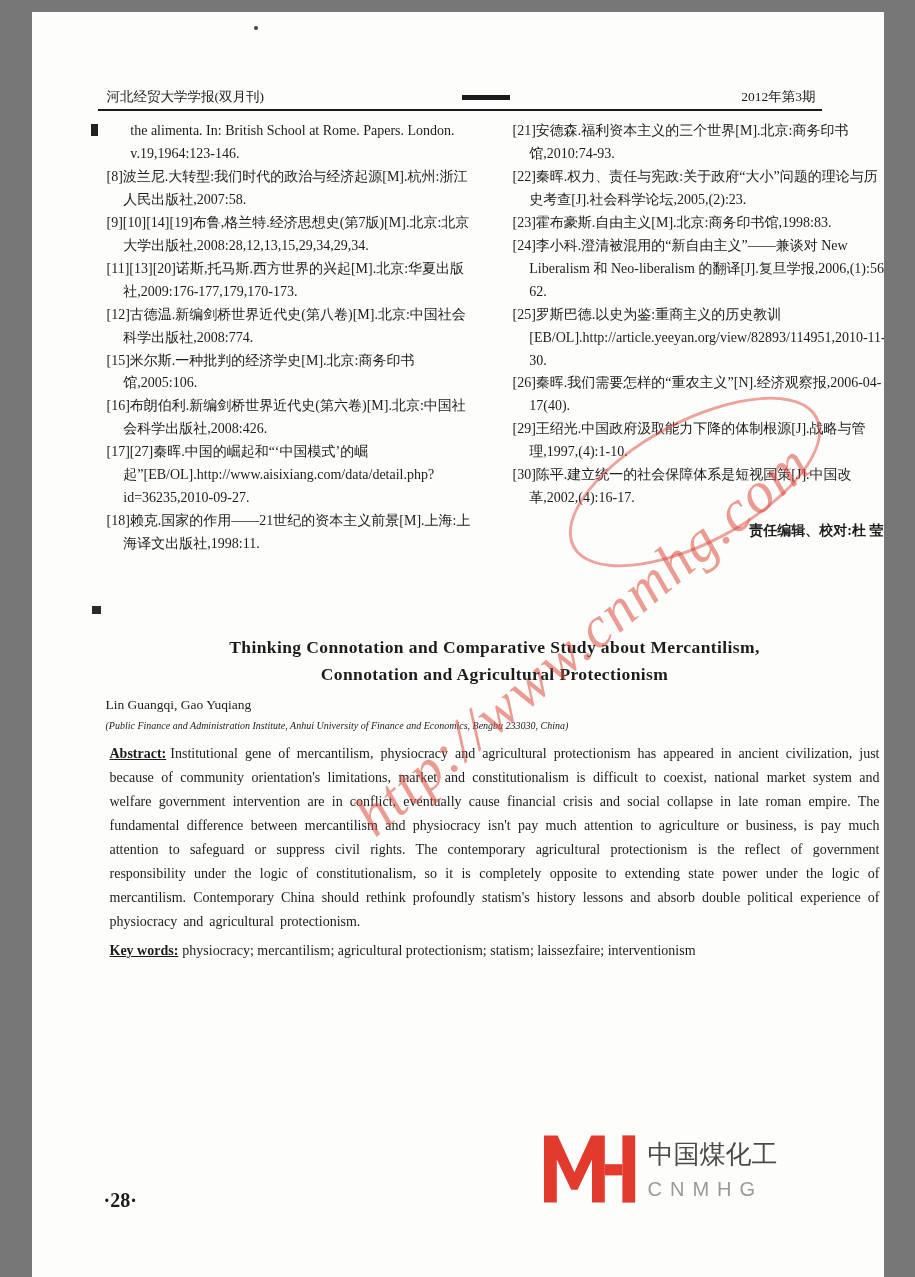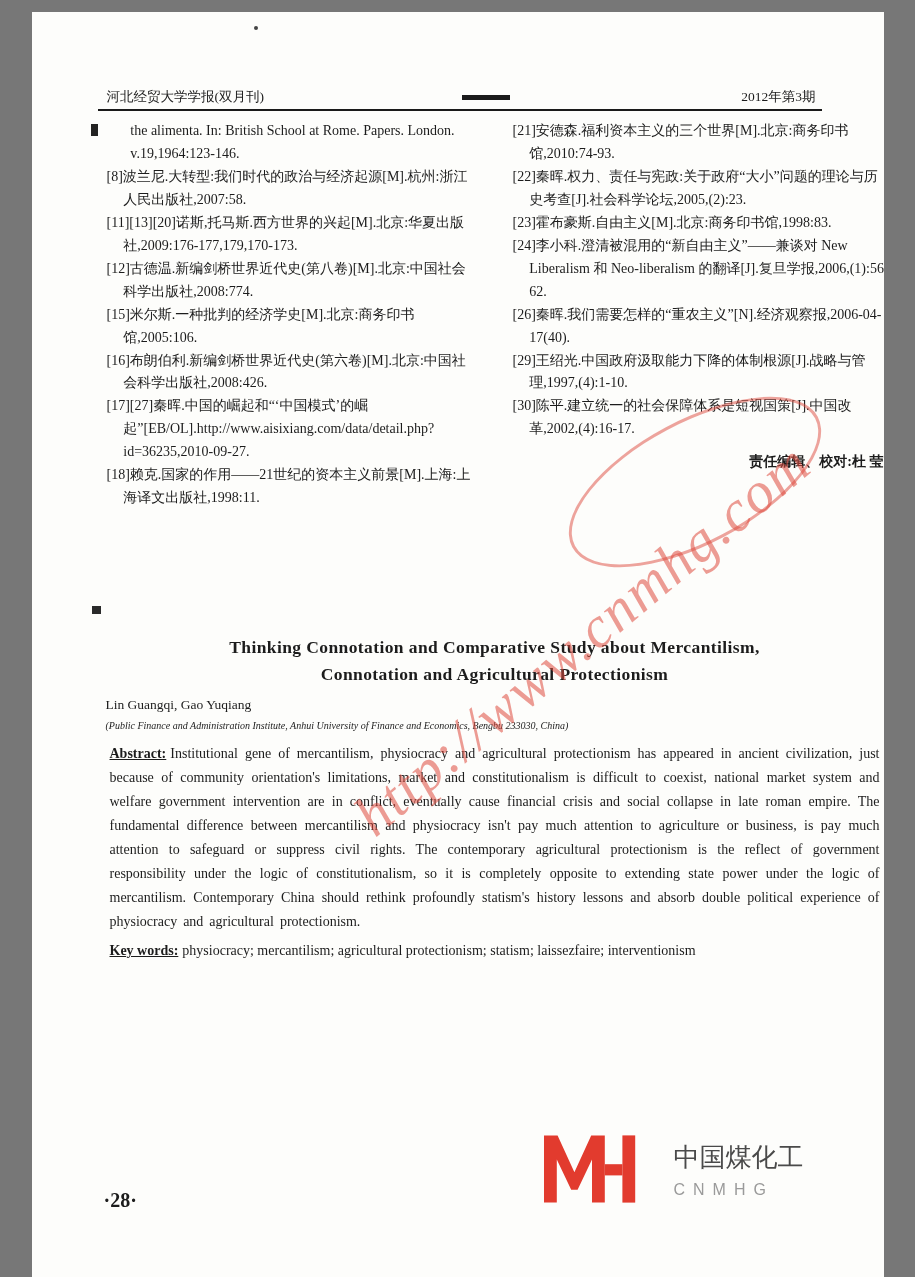--- a/index.html
+++ b/index.html
@@ -48,23 +48,23 @@
     pointer-events:none;z-index:5;
   }
   .watermark-ellipse{
     position:absolute;left:524px;top:408px;width:272px;height:118px;
     border:3px solid rgba(222,74,62,.5);border-radius:50%;
     transform:rotate(-28deg);
     pointer-events:none;z-index:5;
   }
 
   
-  .logo{position:absolute;left:512px;top:1122px;display:flex;align-items:center;gap:26px;}
+  .logo{position:absolute;left:512px;top:1122px;display:flex;align-items:center;gap:0;}
   .logo-text .cn{font-size:26px;color:#4a4a4a;font-family:"Liberation Sans","DejaVu Sans",sans-serif;font-weight:500;}
-  .logo-text .en{font-size:16px;color:#9a9a9a;letter-spacing:8px;margin-top:6px;font-family:"Liberation Sans","DejaVu Sans",sans-serif;}
+  .logo-text .en{font-size:20px;color:#9a9a9a;letter-spacing:8px;margin-top:6px;font-family:"Liberation Sans","DejaVu Sans",sans-serif;}
 
   .page-number{position:absolute;left:72px;top:1177px;font-size:20px;font-weight:bold;}
 </style>
 </head>
 <body>
 
 <div class="page">
 
   <div class="speck1"></div>
   <div class="hdr-dash"></div>
@@ -72,33 +72,35 @@
   <div class="margin-mark2"></div>
   <div class="bottom-bar"></div>
 
   <div class="hdr-left">河北经贸大学学报(双月刊)</div>
   <div class="hdr-right">2012年第3期</div>
   <div class="hdr-rule"></div>
 
   <div class="col col-left">
     <p class="ref-cont">the alimenta. In: British School at Rome. Papers. London. v.19,1964:123-146.</p>
     <p class="ref">[8]波兰尼.大转型:我们时代的政治与经济起源[M].杭州:浙江人民出版社,2007:58.</p>
+    <p class="ref">[9][10][14][19]布鲁,格兰特.经济思想史(第7版)[M].北京:北京大学出版社,2008:28,12,13,15,29,34,29,34.</p>
     <p class="ref">[11][13][20]诺斯,托马斯.西方世界的兴起[M].北京:华夏出版社,2009:176-177,179,170-173.</p>
     <p class="ref">[12]古德温.新编剑桥世界近代史(第八卷)[M].北京:中国社会科学出版社,2008:774.</p>
     <p class="ref">[15]米尔斯.一种批判的经济学史[M].北京:商务印书馆,2005:106.</p>
     <p class="ref">[16]布朗伯利.新编剑桥世界近代史(第六卷)[M].北京:中国社会科学出版社,2008:426.</p>
     <p class="ref">[17][27]秦晖.中国的崛起和“‘中国模式’的崛起”[EB/OL].http://www.aisixiang.com/data/detail.php?id=36235,2010-09-27.</p>
     <p class="ref">[18]赖克.国家的作用——21世纪的资本主义前景[M].上海:上海译文出版社,1998:11.</p>
   </div>
 
   <div class="col col-right">
     <p class="ref">[21]安德森.福利资本主义的三个世界[M].北京:商务印书馆,2010:74-93.</p>
     <p class="ref">[22]秦晖.权力、责任与宪政:关于政府“大小”问题的理论与历史考查[J].社会科学论坛,2005,(2):23.</p>
     <p class="ref">[23]霍布豪斯.自由主义[M].北京:商务印书馆,1998:83.</p>
     <p class="ref">[24]李小科.澄清被混用的“新自由主义”——兼谈对 New Liberalism 和 Neo-liberalism 的翻译[J].复旦学报,2006,(1):56-62.</p>
+    <p class="ref">[25]罗斯巴德.以史为鉴:重商主义的历史教训[EB/OL].http://article.yeeyan.org/view/82893/114951,2010-11-30.</p>
     <p class="ref">[26]秦晖.我们需要怎样的“重农主义”[N].经济观察报,2006-04-17(40).</p>
     <p class="ref">[29]王绍光.中国政府汲取能力下降的体制根源[J].战略与管理,1997,(4):1-10.</p>
     <p class="ref">[30]陈平.建立统一的社会保障体系是短视国策[J].中国改革,2002,(4):16-17.</p>
     <p class="editor-line">责任编辑、校对:杜  莹</p>
   </div>
 
   <div class="english">
     <div class="en-title">
       <div>Thinking  Connotation  and  Comparative  Study  about  Mercantilism,</div>
       <div>Connotation  and  Agricultural  Protectionism</div>

